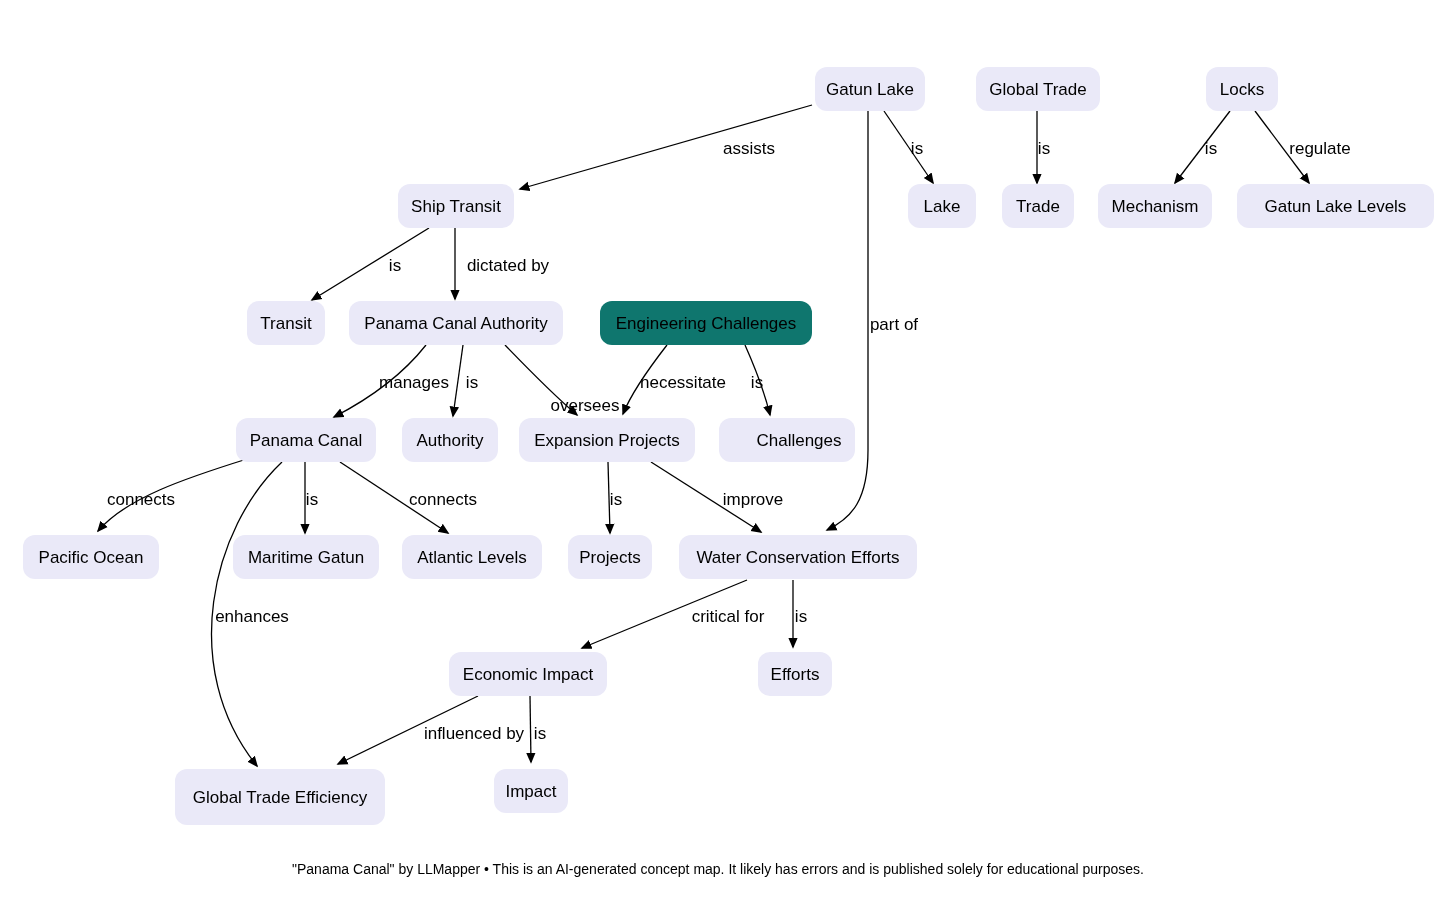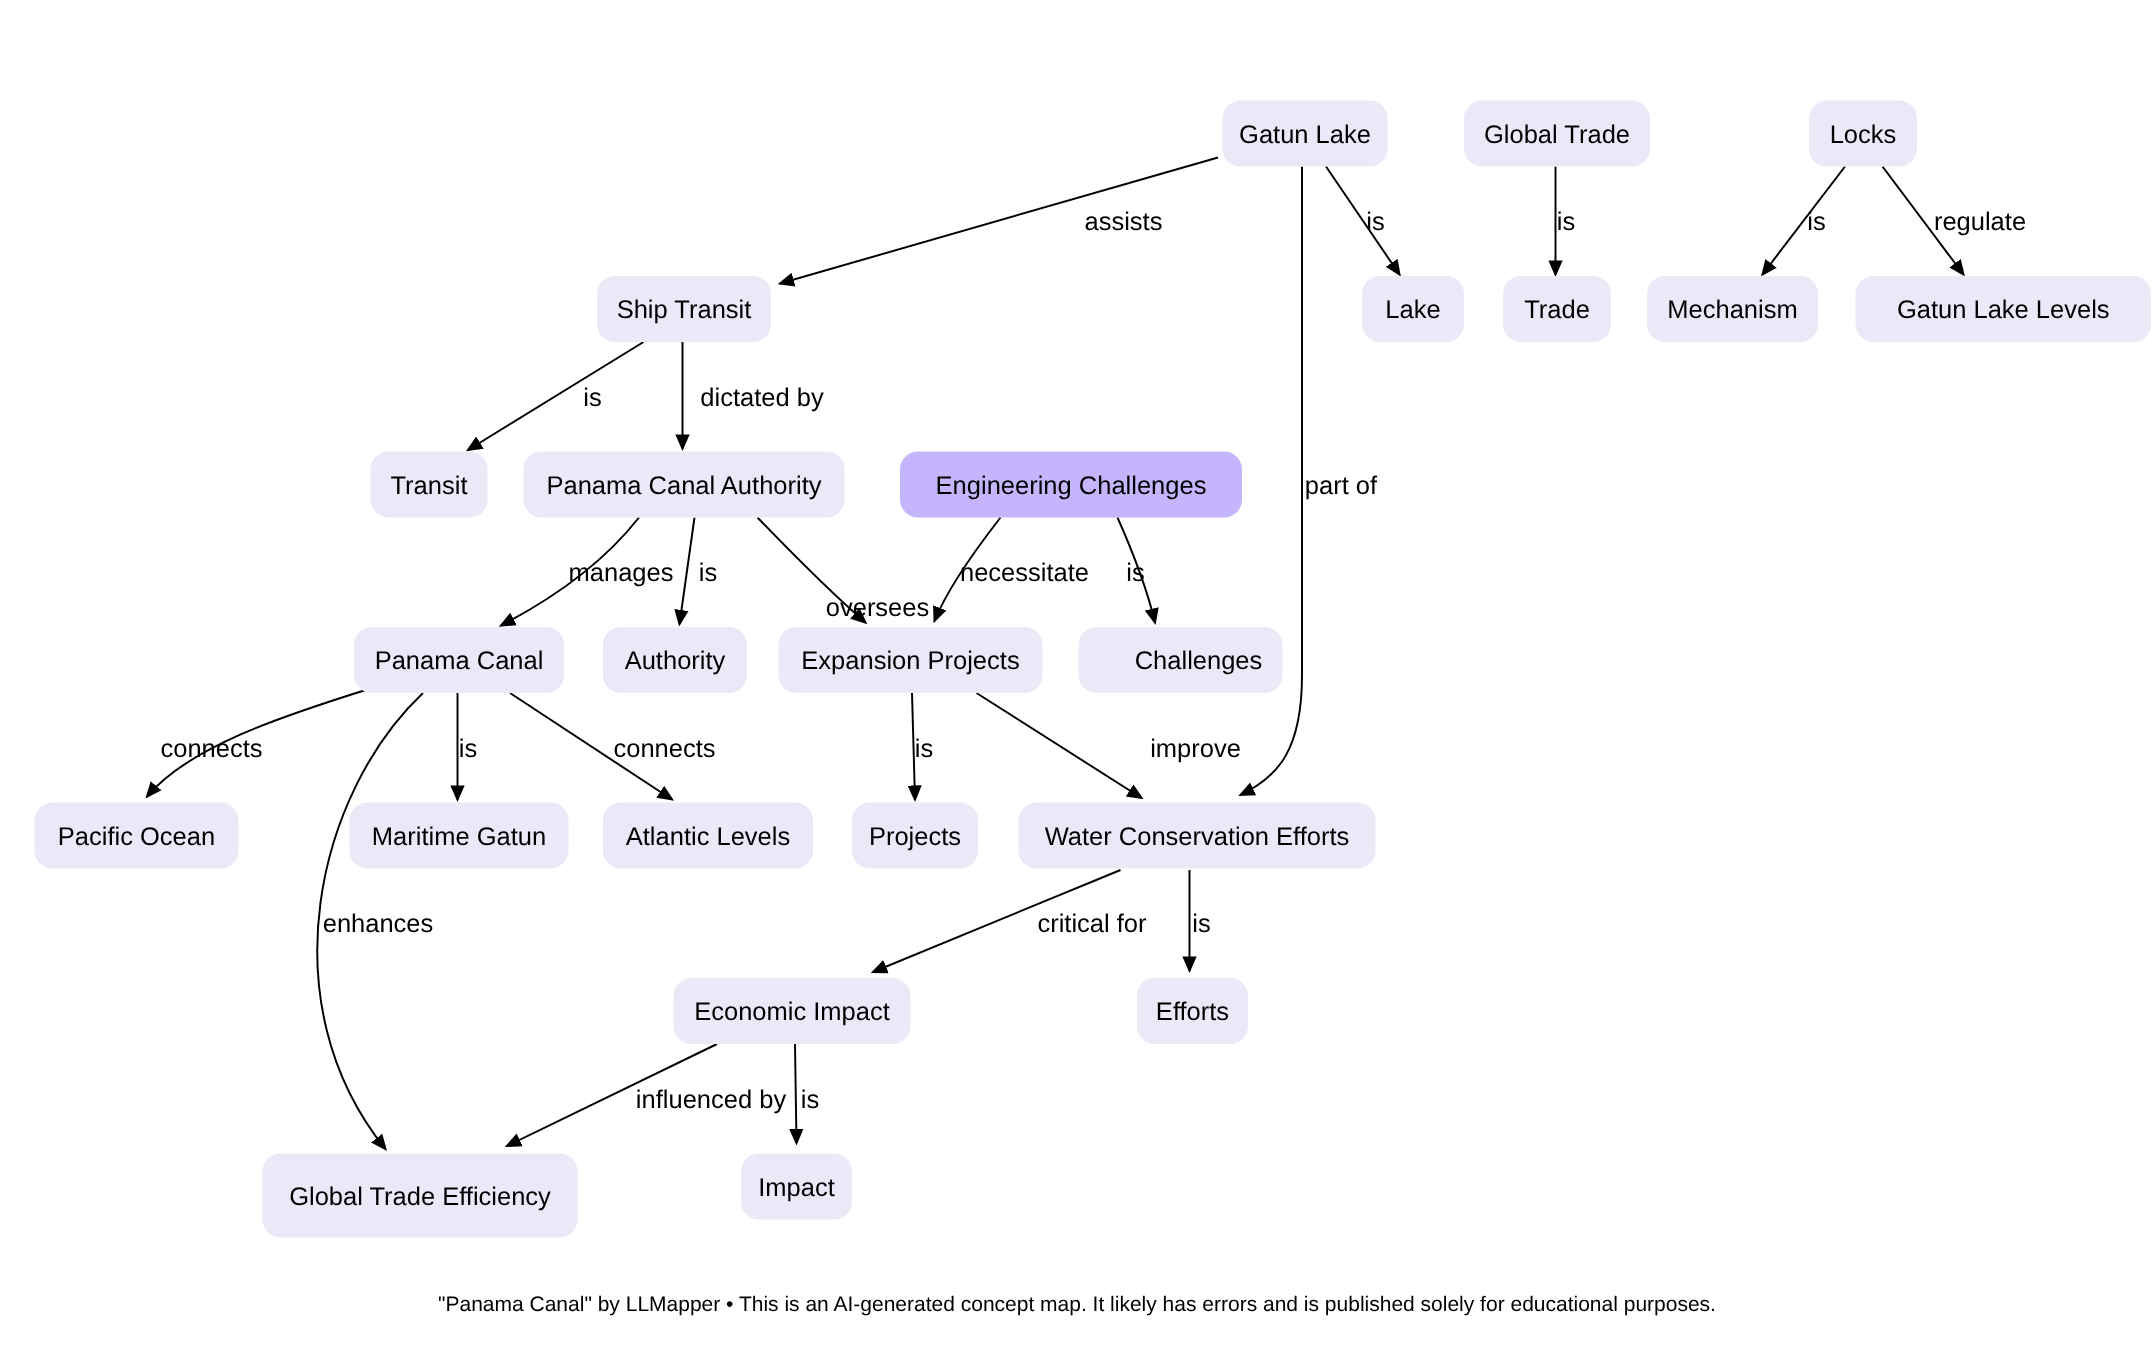--- a/index.html
+++ b/index.html
@@ -61,21 +61,21 @@
       <div class="node" style="left: 815px; top: 67px; width: 110px; height: 44px; background: rgb(234, 233, 248); color: rgb(0, 0, 0);">Gatun Lake</div>
       <div class="node" style="left: 976px; top: 67px; width: 124px; height: 44px; background: rgb(234, 233, 248); color: rgb(0, 0, 0);">Global Trade</div>
       <div class="node" style="left: 1206px; top: 67px; width: 72px; height: 44px; background: rgb(234, 233, 248); color: rgb(0, 0, 0);">Locks</div>
       <div class="node" style="left: 398px; top: 184px; width: 116px; height: 44px; background: rgb(234, 233, 248); color: rgb(0, 0, 0);">Ship Transit</div>
       <div class="node" style="left: 908px; top: 184px; width: 68px; height: 44px; background: rgb(234, 233, 248); color: rgb(0, 0, 0);">Lake</div>
       <div class="node" style="left: 1002px; top: 184px; width: 72px; height: 44px; background: rgb(234, 233, 248); color: rgb(0, 0, 0);">Trade</div>
       <div class="node" style="left: 1098px; top: 184px; width: 114px; height: 44px; background: rgb(234, 233, 248); color: rgb(0, 0, 0);">Mechanism</div>
       <div class="node" style="left: 1237px; top: 184px; width: 197px; height: 44px; background: rgb(234, 233, 248); color: rgb(0, 0, 0);">Gatun Lake Levels</div>
       <div class="node" style="left: 247px; top: 301px; width: 78px; height: 44px; background: rgb(234, 233, 248); color: rgb(0, 0, 0);">Transit</div>
       <div class="node" style="left: 349px; top: 301px; width: 214px; height: 44px; background: rgb(234, 233, 248); color: rgb(0, 0, 0);">Panama Canal Authority</div>
-      <div class="node" style="left: 600px; top: 301px; width: 228px; height: 44px; background: #c4b5fd; color: rgb(0, 0, 0);">Engineering Challenges</div>
+      <div class="node" style="left: 600px; top: 301px; width: 212px; height: 44px; background: #0f766e; color: rgb(0, 0, 0);">Engineering Challenges</div>
       <div class="node" style="left: 236px; top: 418px; width: 140px; height: 44px; background: rgb(234, 233, 248); color: rgb(0, 0, 0);">Panama Canal</div>
       <div class="node" style="left: 402px; top: 418px; width: 96px; height: 44px; background: rgb(234, 233, 248); color: rgb(0, 0, 0);">Authority</div>
       <div class="node" style="left: 519px; top: 418px; width: 176px; height: 44px; background: rgb(234, 233, 248); color: rgb(0, 0, 0);">Expansion Projects</div>
       <div class="node" style="left: 719px; top: 418px; width: 112px; height: 44px; background: rgb(234, 233, 248); color: rgb(0, 0, 0); padding-left: 24px;">Challenges</div>
       <div class="node" style="left: 23px; top: 535px; width: 136px; height: 44px; background: rgb(234, 233, 248); color: rgb(0, 0, 0);">Pacific Ocean</div>
       <div class="node" style="left: 233px; top: 535px; width: 146px; height: 44px; background: rgb(234, 233, 248); color: rgb(0, 0, 0);">Maritime Gatun</div>
       <div class="node" style="left: 402px; top: 535px; width: 140px; height: 44px; background: rgb(234, 233, 248); color: rgb(0, 0, 0);">Atlantic Levels</div>
       <div class="node" style="left: 568px; top: 535px; width: 84px; height: 44px; background: rgb(234, 233, 248); color: rgb(0, 0, 0);">Projects</div>
       <div class="node" style="left: 679px; top: 535px; width: 238px; height: 44px; background: rgb(234, 233, 248); color: rgb(0, 0, 0);">Water Conservation Efforts</div>
       <div class="node" style="left: 449px; top: 652px; width: 158px; height: 44px; background: rgb(234, 233, 248); color: rgb(0, 0, 0);">Economic Impact</div>
@@ -95,20 +95,20 @@
       <div class="edge-label" style="left: 414px; top: 382px; color: rgb(0, 0, 0);">manages</div>
       <div class="edge-label" style="left: 472px; top: 382px; color: rgb(0, 0, 0);">is</div>
       <div class="edge-label" style="left: 585px; top: 382px; color: rgb(0, 0, 0); margin-top: 23px;">oversees</div>
       <div class="edge-label" style="left: 683px; top: 382px; color: rgb(0, 0, 0);">necessitate</div>
       <div class="edge-label" style="left: 757px; top: 382px; color: rgb(0, 0, 0);">is</div>
       <div class="edge-label" style="left: 141px; top: 499px; color: rgb(0, 0, 0);">connects</div>
       <div class="edge-label" style="left: 312px; top: 499px; color: rgb(0, 0, 0);">is</div>
       <div class="edge-label" style="left: 443px; top: 499px; color: rgb(0, 0, 0);">connects</div>
       <div class="edge-label" style="left: 252px; top: 616px; color: rgb(0, 0, 0);">enhances</div>
       <div class="edge-label" style="left: 616px; top: 499px; color: rgb(0, 0, 0);">is</div>
-      <div class="edge-label" style="left: 753px; top: 499px; color: rgb(0, 0, 0); margin-left: 44px;">improve</div>
+      <div class="edge-label" style="left: 753px; top: 499px; color: rgb(0, 0, 0);">improve</div>
       <div class="edge-label" style="left: 728px; top: 616px; color: rgb(0, 0, 0);">critical for</div>
       <div class="edge-label" style="left: 801px; top: 616px; color: rgb(0, 0, 0);">is</div>
       <div class="edge-label" style="left: 474px; top: 733px; color: rgb(0, 0, 0);">influenced by</div>
       <div class="edge-label" style="left: 540px; top: 733px; color: rgb(0, 0, 0);">is</div>
     </div>
   <div class="footer" style="color: rgb(0, 0, 0);">"Panama Canal" by LLMapper • This is an AI-generated concept map. It likely has errors and is published solely for educational purposes.</div>
 </div>
 
 </body></html>

